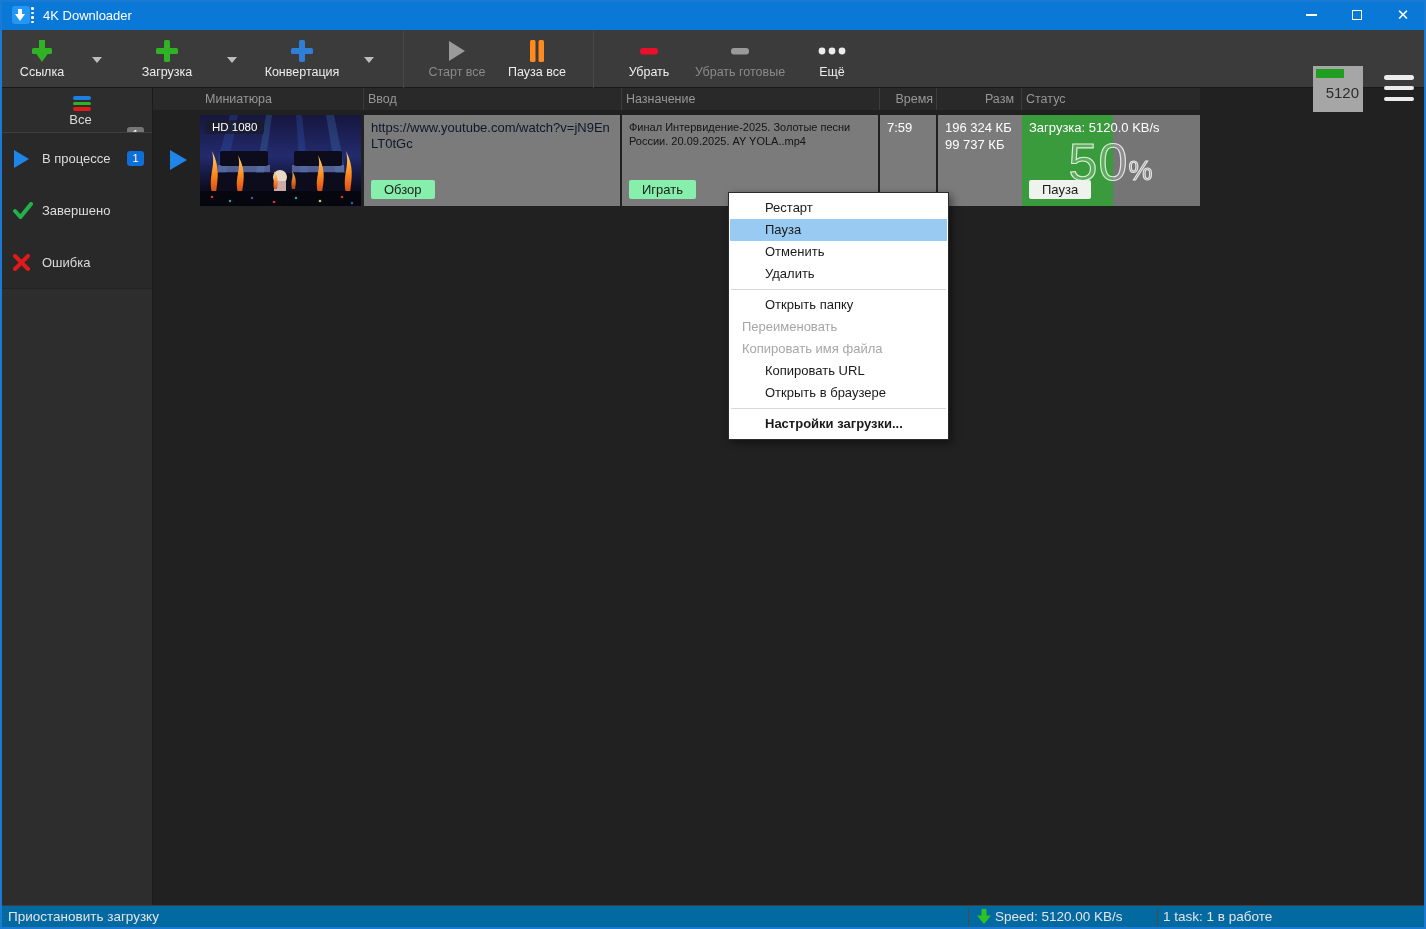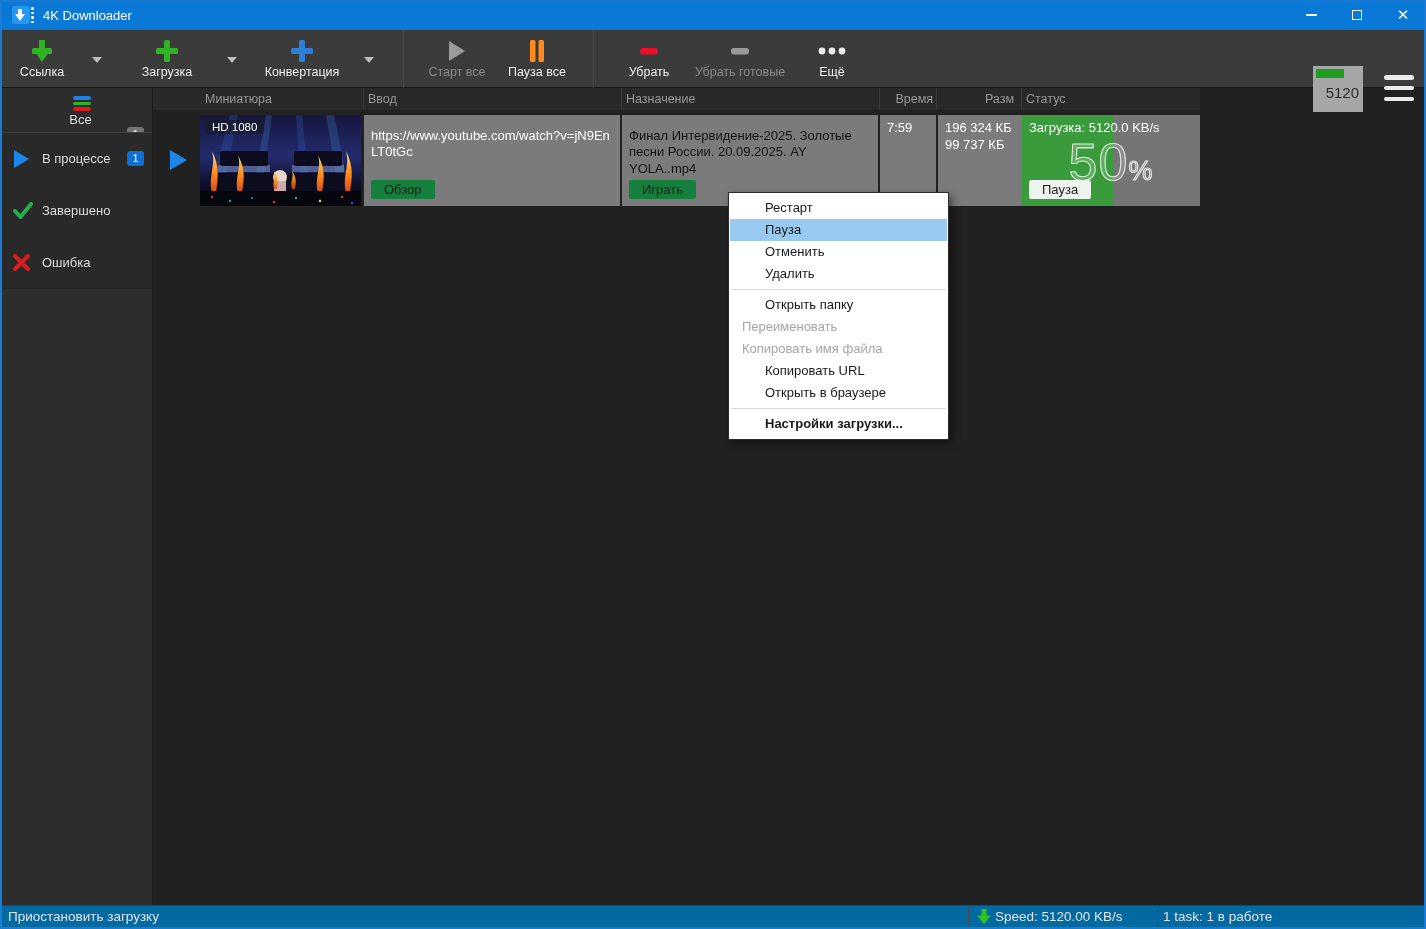--- a/index.html
+++ b/index.html
@@ -59,24 +59,24 @@
   .th.no-border { border-left:none; }
   .trow { position:absolute; left:0; top:27px; width:1047px; height:91px; }
   .row-play { position:absolute; left:17px; top:35px; width:0; height:0; border-top:10px solid transparent; border-bottom:10px solid transparent; border-left:17px solid #1e86e8; }
   .cell { position:absolute; top:0; height:91px; background:#7b7b7b; overflow:hidden; }
   .cell-thumb { left:47px; width:161px; background:#0a0a18; }
   .cell-input { left:211px; width:256px; }
   .cell-dest  { left:469px; width:256px; }
   .cell-time  { left:727px; width:56px; }
   .cell-size  { left:785px; width:84px; }
   .cell-status{ left:869px; width:178px; background:#757575; }
-  .url-text { padding:13px 7px; font-size:13px; color:#ffffff; line-height:1.25; word-break:break-all; }
-  .dest-text { padding:13px 7px; font-size:13px; color:#141414; line-height:1.25; }
+  .url-text { padding:5px 7px; font-size:13px; color:#0f172a; line-height:1.25; word-break:break-all; }
+  .dest-text { padding:6px 7px; font-size:11px; color:#141414; line-height:1.25; }
   .time-text, .size-text { padding:5px 7px; font-size:13px; color:#ffffff; line-height:1.3; }
-  .mini-btn { position:absolute; left:7px; bottom:7px; background:#15803d; color:#1c1c1c; border:none; border-radius:2px; font-size:13px; font-family:inherit; padding:2px 13px; cursor:default; }
+  .mini-btn { position:absolute; left:7px; bottom:7px; background:#86efac; color:#1c1c1c; border:none; border-radius:2px; font-size:13px; font-family:inherit; padding:2px 13px; cursor:default; }
   .thumb-badge { position:absolute; left:5px; top:5px; background:rgba(25,28,40,.72); color:#fff; font-size:11.5px; padding:1px 7px; border-radius:2px; z-index:2; }
   .progress-fill { position:absolute; left:0; top:0; bottom:0; background:#3a9b3c; }
   .status-line { position:absolute; left:7px; top:5px; font-size:13px; color:#ffffff; white-space:nowrap; }
   .big-pct { position:absolute; left:50%; top:52%; transform:translate(-50%,-50%); color:rgba(255,255,255,.18); -webkit-text-stroke:1.1px rgba(255,255,255,.8); font-size:52px; letter-spacing:1px; line-height:1; white-space:nowrap; }
   .pct-sign { font-size:27px; }
   .pause-btn { background:#eef3ee; }
 
   
   .context-menu { position:absolute; left:728px; top:192px; width:221px; background:#ffffff; border:1px solid #2b2b2b; box-shadow:3px 3px 8px rgba(0,0,0,.45); padding:4px 0; z-index:40; }
   .cm-item { height:22px; line-height:22px; padding-left:35px; font-size:13px; color:#1a1a1a; margin:0 1px; white-space:nowrap; cursor:default; }

